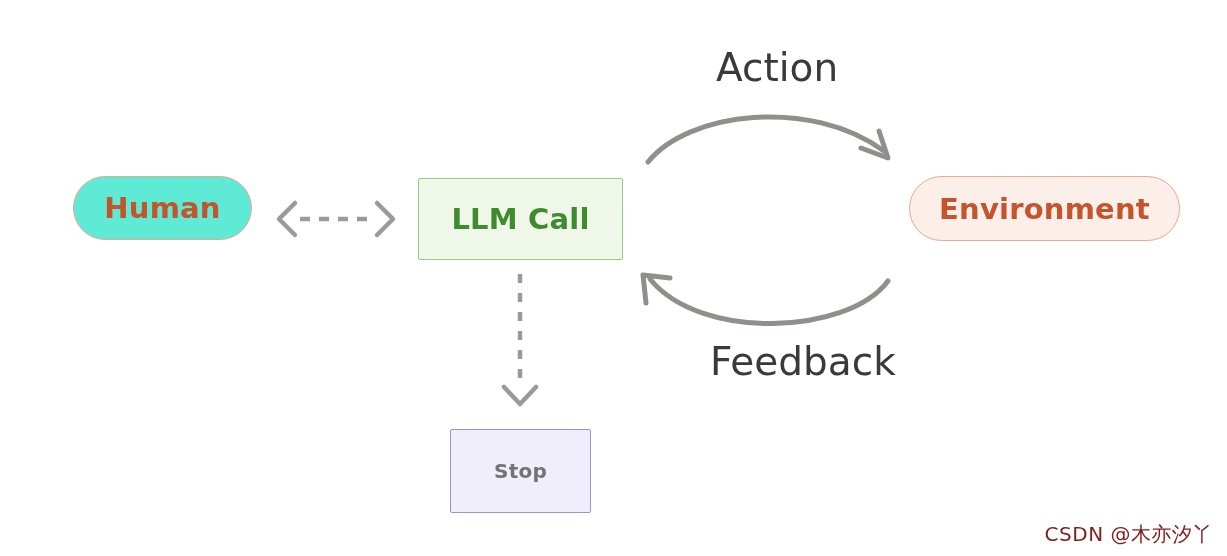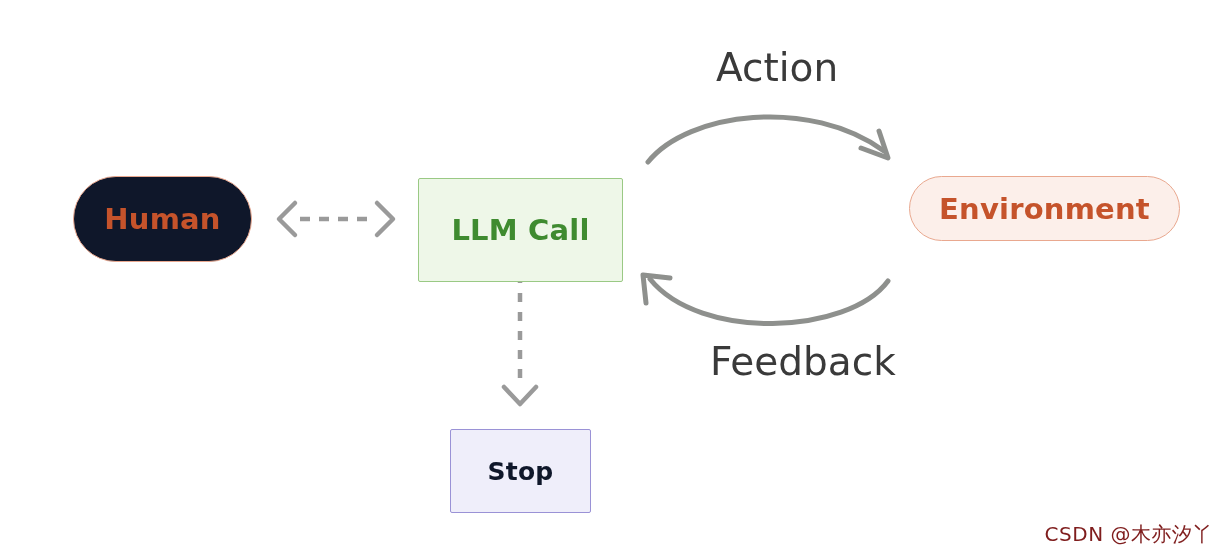--- a/index.html
+++ b/index.html
@@ -38,36 +38,36 @@
   .node-label {
     font-weight: 700;
     letter-spacing: 0.2px;
   }
 
   
   #node-human {
     left: 73px;
     top: 176px;
     width: 179px;
-    height: 86px;
-    background: #0f172a;
+    height: 64px;
+    background: #5eead4;
     border: 1.6px solid #e9a88f;
     border-radius: 43px;
   }
   #node-human .node-label {
     color: #c5532b;
     font-size: 29px;
   }
 
   
   #node-llm {
     left: 418px;
     top: 178px;
     width: 205px;
-    height: 104px;
+    height: 82px;
     background: #eef7e8;
     border: 1.5px solid #9ac984;
     border-radius: 2px;
   }
   #node-llm .node-label {
     color: #3f8b30;
     font-size: 29px;
   }
 
   
@@ -89,22 +89,22 @@
   #node-stop {
     left: 450px;
     top: 429px;
     width: 141px;
     height: 84px;
     background: #efeefa;
     border: 1.6px solid #9a92d6;
     border-radius: 2px;
   }
   #node-stop .node-label {
-    color: #0f172a;
-    font-size: 25px;
+    color: #737373;
+    font-size: 20px;
   }
 
   
   .edge-label {
     position: absolute;
     color: #3a3a3a;
     font-size: 39px;
     font-weight: 400;
     white-space: nowrap;
   }

